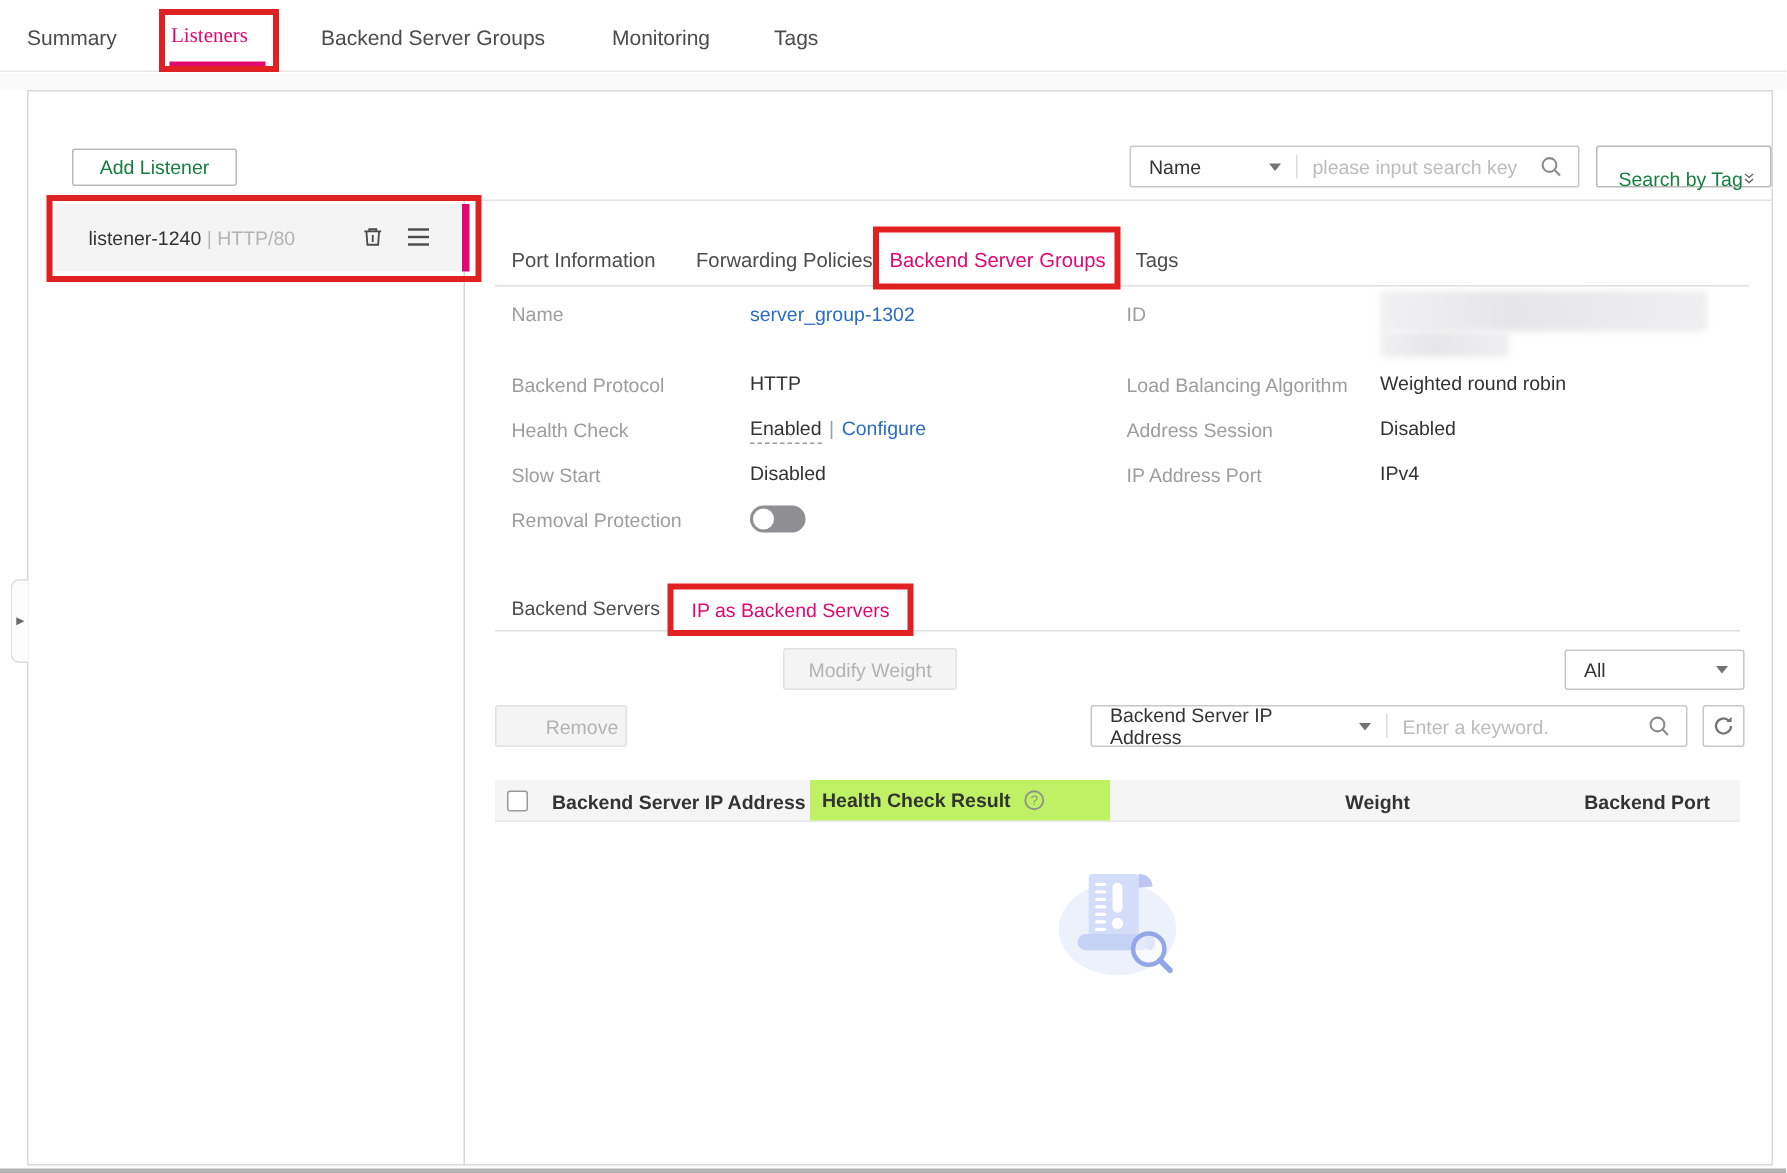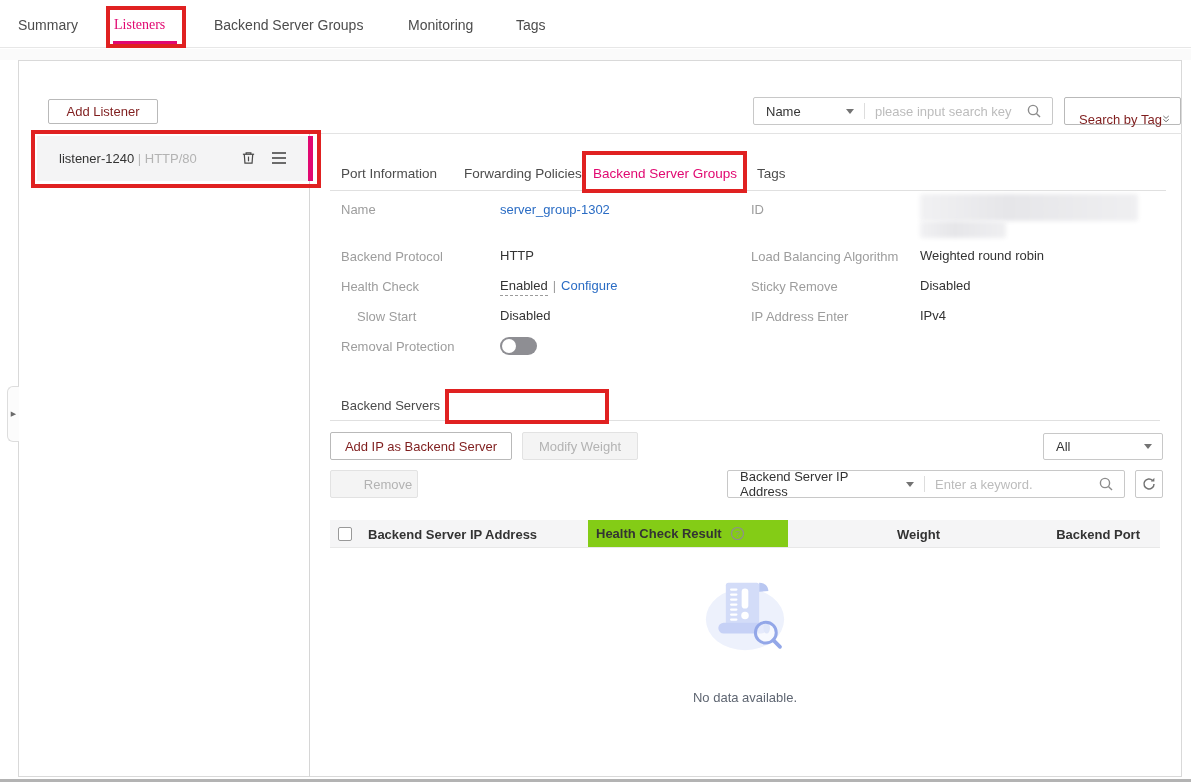--- a/index.html
+++ b/index.html
@@ -21,21 +21,21 @@
   .v-divider { position:absolute; left:309px; top:133px; bottom:5px; width:1px; background:#d6d6d6; }
   .detail-topline { position:absolute; left:309px; top:133px; width:873px; height:1px; background:#e3e3e3; }
 
   .expander { position:absolute; left:7px; top:386px; width:12px; height:56px; background:#fcfcfc;
               border:1px solid #ddd; border-right:none; border-radius:6px 0 0 6px;
               display:flex; align-items:center; justify-content:center; cursor:pointer; }
   .expander span { font-size:7px; color:#6b6b6b; }
 
   
   .btn { display:flex; align-items:center; justify-content:center; background:#fff; border:1px solid #b9b9b9;
-         border-radius:2px; font-size:13px; color:#7f1d1d; cursor:pointer; white-space:nowrap; }
+         border-radius:2px; font-size:13px; color:#15803d; cursor:pointer; white-space:nowrap; }
   .btn.disabled { background:#f4f4f4; border-color:#e2e2e2; color:#b3b3b3; cursor:default; }
 
   
   .add-listener { left:48px; top:99px; width:110px; height:25px; }
   .listener-item { position:absolute; left:37px; top:136px; width:276px; height:45px; background:#f4f4f5;
                    display:flex; align-items:center; cursor:pointer; }
   .listener-text { margin-left:22px; font-size:13px; color:#333; }
   .listener-proto { color:#b3b3b3; }
   .listener-sep { color:#b9b9b9; }
   .listener-icons { position:absolute; right:26px; top:14px; display:flex; gap:15px; align-items:center; }
@@ -85,21 +85,21 @@
                 padding:0 10px 0 12px; font-size:13px; color:#333; cursor:pointer; }
   .kw-search { left:727px; top:470px; width:398px; height:28px; }
   .refresh-btn { position:absolute; left:1135px; top:470px; width:28px; height:28px; border:1px solid #c8c8c8;
                  border-radius:2px; background:#fff; display:flex; align-items:center; justify-content:center; cursor:pointer; }
 
   
   .thead { position:absolute; left:330px; top:520px; width:830px; height:28px; background:#f5f5f6; border-bottom:1px solid #e8e8e8; }
   .checkbox { position:absolute; left:8px; top:7px; width:14px; height:14px; background:#fff; border:1px solid #999; border-radius:2px; cursor:pointer; }
   .th { position:absolute; top:7px; font-size:13px; font-weight:700; color:#333; white-space:nowrap; }
   .th-ip { left:38px; width:170px; overflow:hidden; }
-  .th-health-cell { position:absolute; left:210px; top:0; width:200px; height:27px; background:#84cc16; display:flex; align-items:center; gap:8px; padding-left:8px;margin-left:48px; }
+  .th-health-cell { position:absolute; left:210px; top:0; width:200px; height:27px; background:#bef264; display:flex; align-items:center; gap:8px; padding-left:8px; }
   .th-health-cell .th-txt { font-size:13px; font-weight:700; color:#333; white-space:nowrap; }
   .th-weight { right:220px; }
   .th-port { right:20px; }
 
   .empty-illustration { position:absolute; left:695px; top:562px; }
   .empty-text { position:absolute; left:330px; top:690px; width:830px; text-align:center; font-size:13px; color:#5f6672; }
 
   
   .anno { position:absolute; border:4px solid #e02121; z-index:50; pointer-events:none; }
   .anno-listeners { left:106px; top:6px; width:80px; height:42px; }
@@ -188,45 +188,45 @@
   <div class="f-value" style="left:500px; top:202px"><span class="link">server_group-1302</span></div>
 
   <div class="f-label" style="left:341px; top:249px">Backend Protocol</div>
   <div class="f-value" style="left:500px; top:248px">HTTP</div>
 
   <div class="f-label" style="left:341px; top:279px">Health Check</div>
   <div class="f-value" style="left:500px; top:278px">
     <span class="dashed-u">Enabled</span><span class="pipe">|</span><span class="link">Configure</span>
   </div>
 
-  <div class="f-label" style="left:357px; top:309px">Slow Start</div>
+  <div class="f-label" style="left:341px; top:309px">Slow Start</div>
   <div class="f-value" style="left:500px; top:308px">Disabled</div>
 
   <div class="f-label" style="left:341px; top:339px">Removal Protection</div>
   <div class="toggle">
       <span class="knob"></span>
     </div>
 
   <div class="f-label" style="left:751px; top:202px">ID</div>
   <div class="redact" style="left:920px; top:194px; width:218px; height:27px"></div>
   <div class="redact" style="left:920px; top:221px; width:86px; height:17px"></div>
 
   <div class="f-label" style="left:751px; top:249px">Load Balancing Algorithm</div>
   <div class="f-value" style="left:920px; top:248px">Weighted round robin</div>
 
-  <div class="f-label" style="left:751px; top:279px">Sticky Remove</div>
+  <div class="f-label" style="left:751px; top:279px">Address Session</div>
   <div class="f-value" style="left:920px; top:278px">Disabled</div>
 
-  <div class="f-label" style="left:751px; top:309px">IP Address Enter</div>
+  <div class="f-label" style="left:751px; top:309px">IP Address Port</div>
   <div class="f-value" style="left:920px; top:308px">IPv4</div>
 
   <div class="subtab-line"></div>
   <div class="subtab" style="left:341px">Backend Servers</div>
-
-  <button class="btn abs add-ip">Add IP as Backend Server</button>
+  <div class="subtab-active">IP as Backend Servers</div>
+
   <button class="btn disabled abs modify-weight">Modify Weight</button>
   <button class="btn disabled abs remove">Remove</button>
 
   <div class="all-select">
     <span>All</span>
     <span class="caret"></span>
   </div>
 
   <div class="search-box kw-search">
     <div class="select-part" style="width:196px">
@@ -278,20 +278,19 @@
         <rect x="42" y="63" width="9" height="2.6" rx="1.3"></rect>
       </g>
       <rect x="56" y="27" width="8" height="24" rx="4" fill="#fff"></rect>
       <circle cx="60" cy="59.5" r="4.5" fill="#fff"></circle>
       <rect x="28" y="68" width="58" height="13" rx="6.5" fill="#c6d1f6"></rect>
       <ellipse cx="86" cy="74.5" rx="4" ry="6.5" fill="#b9c7f1"></ellipse>
       <circle cx="85" cy="80" r="12.5" fill="rgba(255,255,255,0.55)" stroke="#93a7e8" stroke-width="3.6"></circle>
       <path d="M94 89l8 8" stroke="#93a7e8" stroke-width="4.5" stroke-linecap="round"></path>
     </svg>
   </div>
-  <div class="empty-text">No data available.</div>
 
   <div class="anno anno-listeners"></div>
   <div class="anno anno-listener-item"></div>
   <div class="anno anno-bsg"></div>
   <div class="anno anno-ip"></div>
 
 </div>
 
 </body></html>

